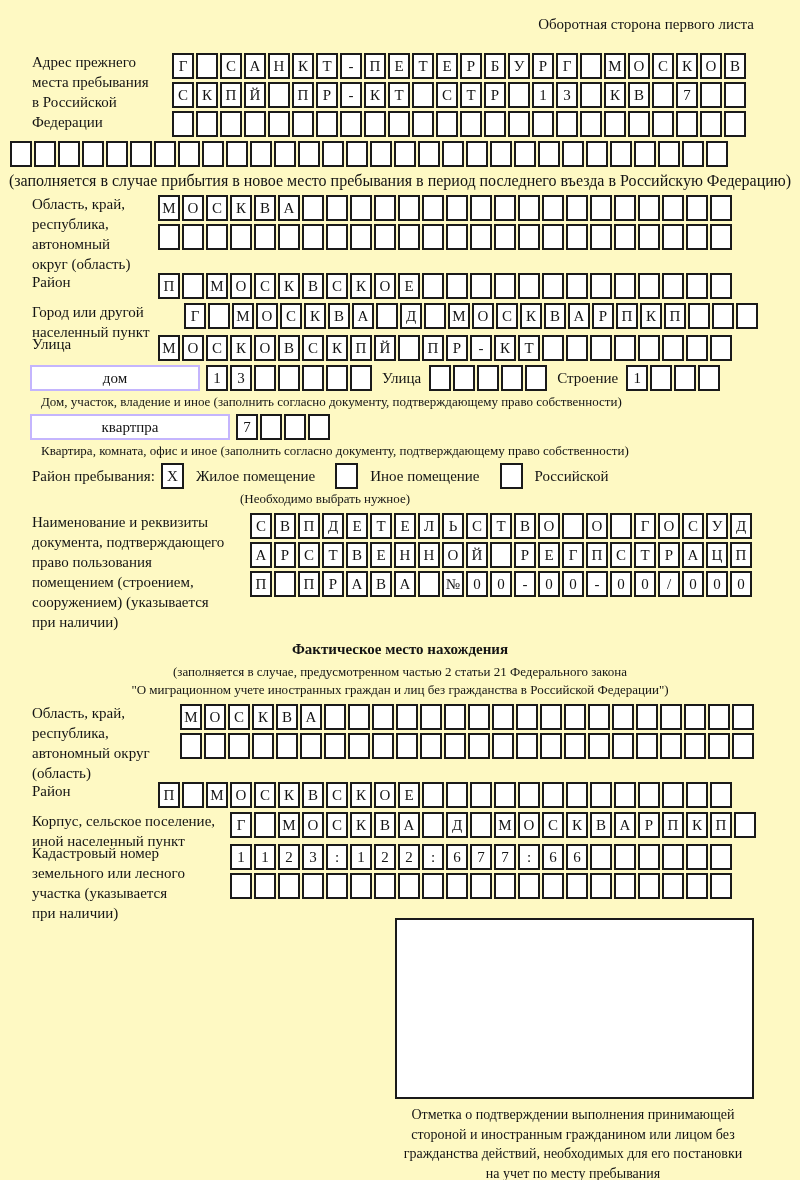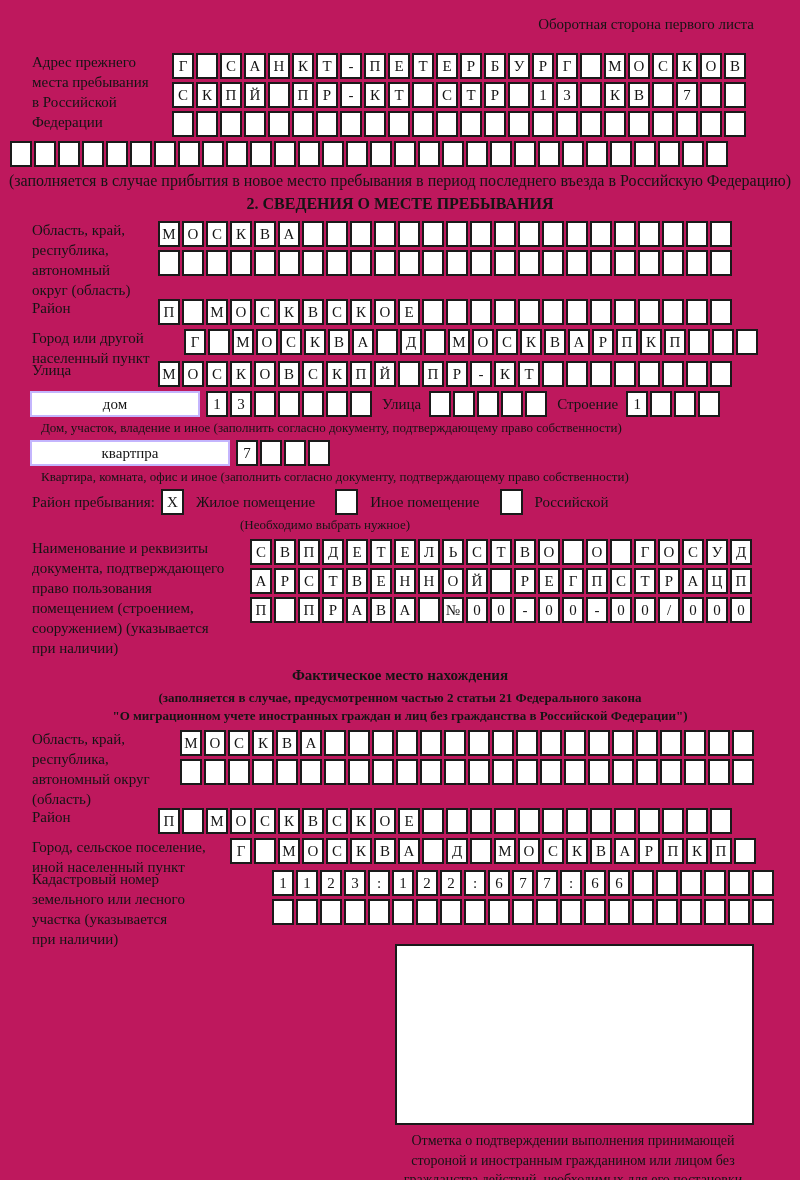--- a/index.html
+++ b/index.html
@@ -1,34 +1,34 @@
 <!DOCTYPE html>
 <html><head>
 <meta charset="utf-8">
 <style>
   html,body{margin:0;padding:0;background:#fff;}
   .page{position:relative;width:800px;height:1180px;box-sizing:border-box;padding-top:16px;
-        background:#be185d;color:#141414;font-family:"Liberation Serif","DejaVu Serif",serif;overflow:hidden;}
+        background:#fef9c3;color:#141414;font-family:"Liberation Serif","DejaVu Serif",serif;overflow:hidden;}
   .header-note{text-align:right;padding-right:46px;font-size:15px;margin-bottom:20px;}
   .field{display:flex;align-items:flex-start;margin-bottom:4px;}
   .label{font-size:15px;line-height:1.33;white-space:pre-line;padding-left:32px;box-sizing:border-box;flex:none;}
   .w172{width:172px;} .w158{width:158px;} .w250{width:250px;} .w180{width:180px;} .w230{width:230px;}
   .rows{display:flex;flex-direction:column;}
   .cellrow{display:flex;flex:none;}
   .rows .cellrow + .cellrow{margin-top:3px;}
   .cell{flex:none;width:18px;height:22px;border:2px solid #1a1a1a;margin-right:2px;text-align:center;
         font-size:15px;line-height:22px;font-family:"Liberation Serif",serif;background:#fff;}
   .cb{width:19px;}
   .fullw{margin-left:10px;margin-top:3px;}
   .caption{font-size:16px;text-align:center;margin:5px 0 5px;}
   .caption-left{font-size:13px;text-align:left;margin:3px 0 4px 41px;}
   .sec-title{text-align:center;font-weight:bold;font-size:16px;margin:4px 0 8px;}
   .sub-title{text-align:center;font-weight:bold;font-size:15px;margin:6px 0 6px;}
-  .subcap{font-size:13px;text-align:center;margin:2px 0;font-weight:bold;}
-  .h74{height:74px;} .h28{height:28px;} .h70{height:70px;gap:42px;} .h122{height:122px;}
+  .subcap{font-size:13px;text-align:center;margin:2px 0;}
+  .h74{height:74px;} .h28{height:28px;} .h70{height:70px;} .h122{height:122px;}
   .house-row{display:flex;align-items:center;margin:2px 0 0 30px;}
   .rect-label{flex:none;border:2px solid #c4b5fd;height:22px;line-height:22px;text-align:center;
         font-size:15px;background:#fff;}
   .rw166{width:166px;margin-right:6px;} .rw196{width:196px;margin-right:6px;}
   .inline-label{font-size:15px;margin:0 8px;flex:none;}
   .stay-row{display:flex;align-items:center;padding-left:32px;font-size:15px;margin-top:4px;}
   .stay-row .optlabel{margin:0 14px 0 10px;}
   .stay-row .cell{margin-left:6px;}
   .note{font-size:13px;margin:2px 0 6px 240px;}
   .stamp-box{width:355px;height:177px;border:2px solid #1a1a1a;margin:4px 0 0 395px;background:#fff;}
@@ -154,21 +154,20 @@
       <div class="cell"></div>
       <div class="cell"></div>
       <div class="cell"></div>
       <div class="cell"></div>
       <div class="cell"></div>
       <div class="cell"></div>
       <div class="cell"></div>
     </div>
   <div class="caption">(заполняется в случае прибытия в новое место пребывания в период последнего въезда в Российскую Федерацию)</div>
 
-  <div class="sec-title">2. СВЕДЕНИЯ О МЕСТЕ ПРЕБЫВАНИЯ</div>
 
   <div class="field h74">
     <div class="label w158">Область, край,
 республика,
 автономный
 округ (область)</div>
     <div class="rows">
       <div class="cellrow">
           <div class="cell">М</div>
           <div class="cell">О</div>
@@ -535,21 +534,21 @@
         <div class="cell"></div>
         <div class="cell"></div>
         <div class="cell"></div>
         <div class="cell"></div>
         <div class="cell"></div>
         <div class="cell"></div>
       </div>
   </div>
 
   <div class="field h28">
-    <div class="label w230">Город, сельское поселение,
+    <div class="label w230">Корпус, сельское поселение,
 иной населенный пункт</div>
     <div class="cellrow">
         <div class="cell">Г</div>
         <div class="cell"></div>
         <div class="cell">М</div>
         <div class="cell">О</div>
         <div class="cell">С</div>
         <div class="cell">К</div>
         <div class="cell">В</div>
         <div class="cell">А</div>

